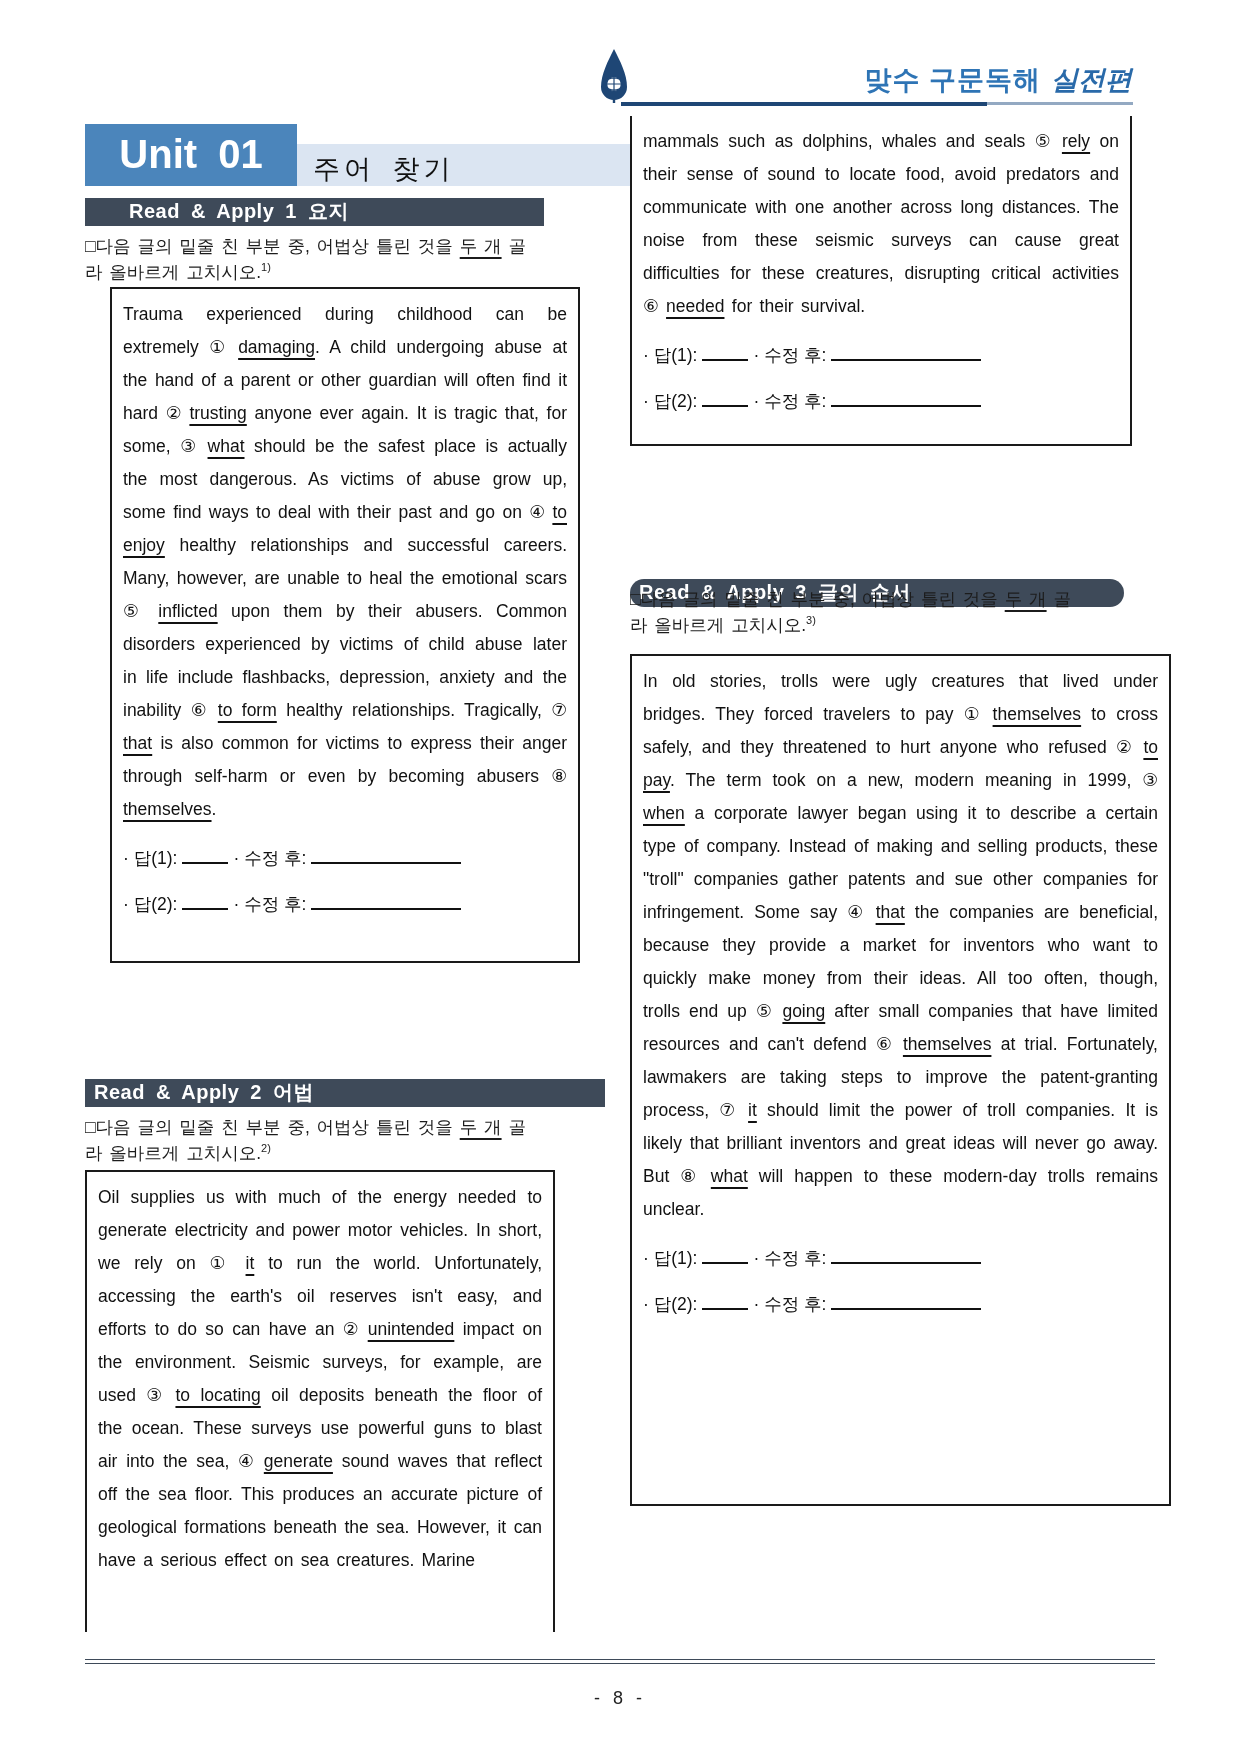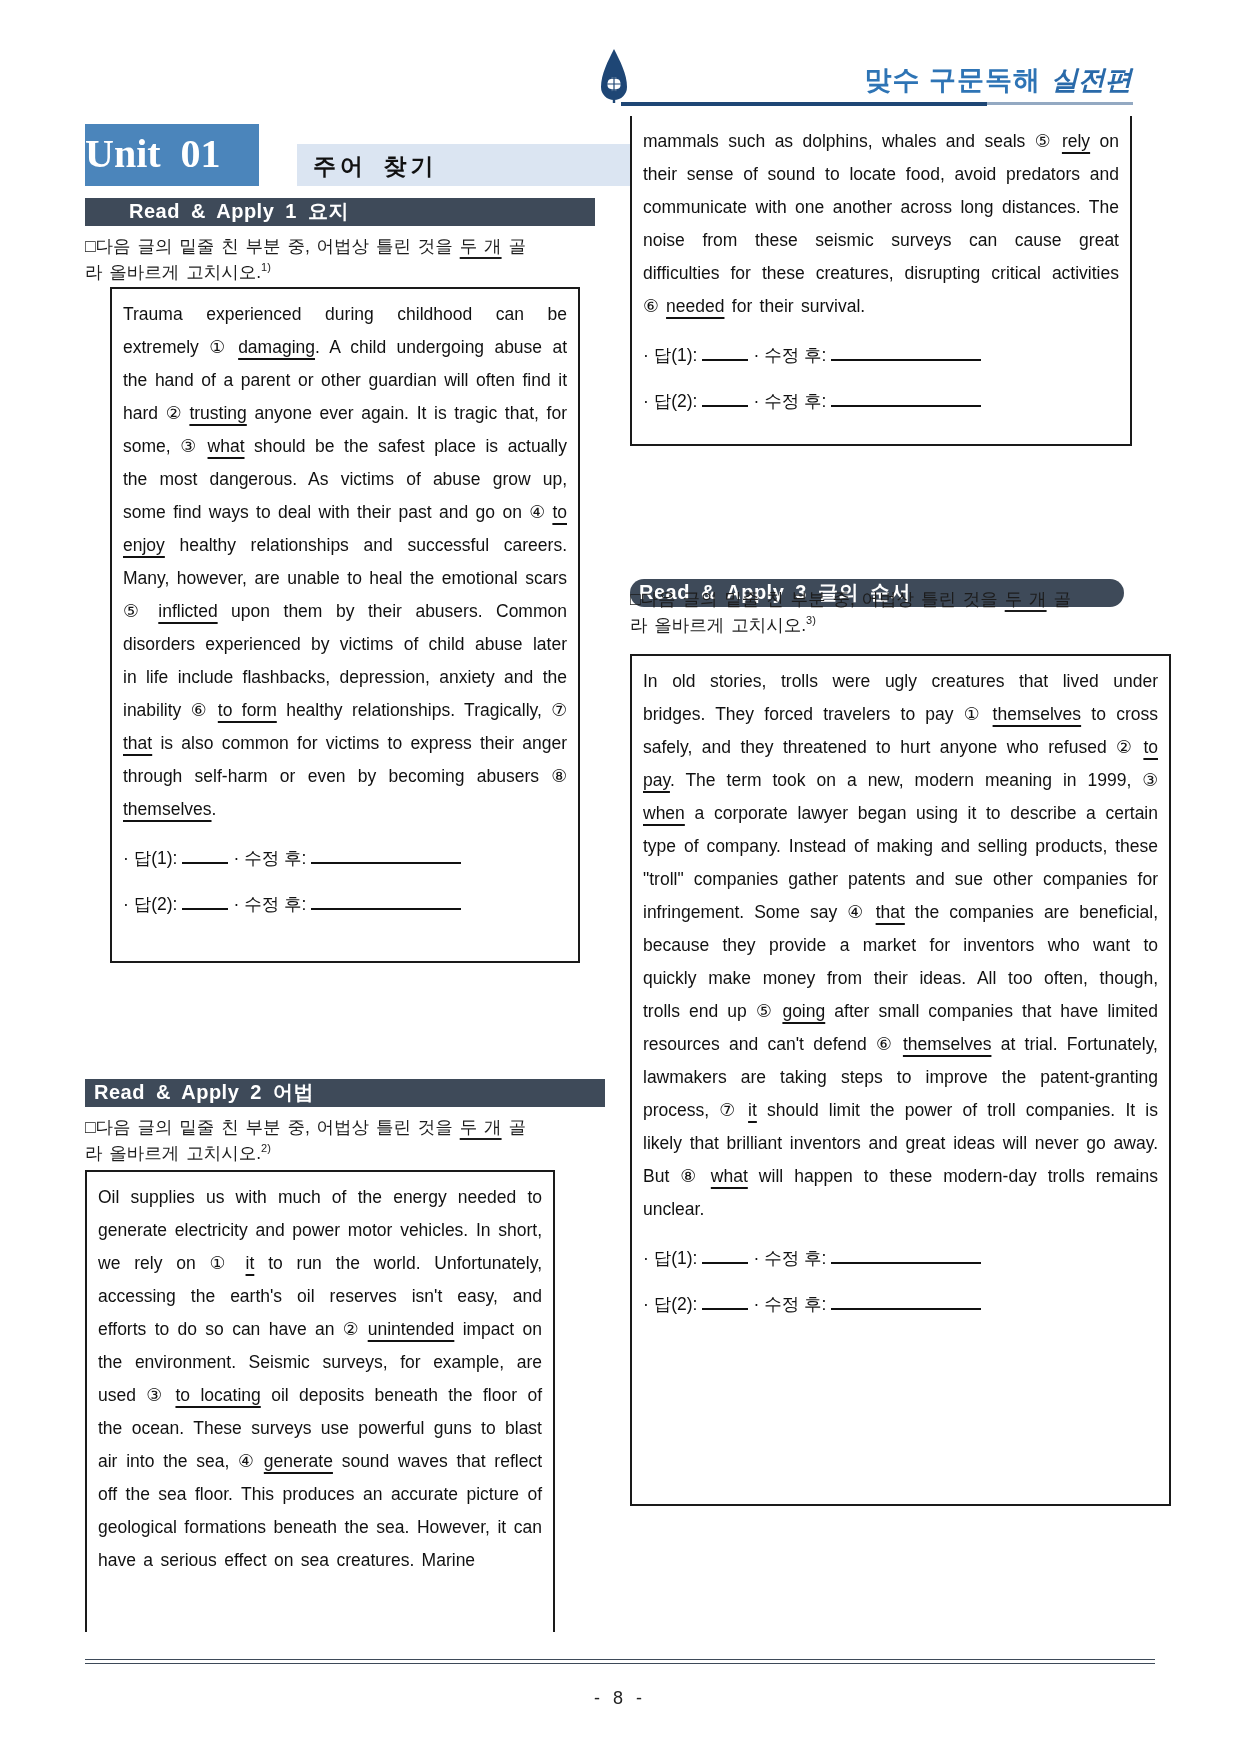--- a/index.html
+++ b/index.html
@@ -8,45 +8,45 @@
 
   
   .logo { position:absolute; left:597px; top:48px; width:34px; height:56px; }
   .brand-title { position:absolute; left:630px; top:62px; width:502px; text-align:right;
                  font-size:27px; font-weight:bold; color:#2e74b5; letter-spacing:1px; white-space:nowrap; }
   .brand-title .accent { font-style:italic; margin-left:10px; color:#2a6aa9; letter-spacing:0; }
   .rule-dark  { position:absolute; left:621px; top:102px; width:366px; height:4px; background:#1e4675; }
   .rule-light { position:absolute; left:987px; top:102px; width:146px; height:3px; background:#93a9c2; }
 
   
-  .unit-badge { position:absolute; left:85px; top:124px; width:174px; height:62px; background:#4b85bb;
-                color:#fff; font-size:40px; font-weight:bold; line-height:60px; word-spacing:10px;font-family:Liberation Serif, serif; }
+  .unit-badge { position:absolute; left:85px; top:124px; width:212px; height:62px; background:#4b85bb;
+                color:#fff; font-size:40px; font-weight:bold; text-align:center; line-height:60px; word-spacing:10px; }
   .unit-strip { position:absolute; left:297px; top:144px; width:333px; height:42px; background:#dbe5f2; }
-  .unit-strip span { display:inline-block; margin:7px 0 0 16px; font-size:23px; font-weight:bold; color:#111;
+  .unit-strip span { display:inline-block; margin:7px 0 0 16px; font-size:27px; font-weight:normal; color:#111;
                      letter-spacing:4px; word-spacing:6px; }
 
   
   .bar { position:absolute; height:28px; background:#3e4a59; color:#fff; font-size:20px; font-weight:bold;
          line-height:27px; padding-left:9px; word-spacing:5px; letter-spacing:0.5px; }
   .instr { position:absolute; font-size:17.5px; line-height:26px; color:#1c1c1c; text-align:justify; word-spacing:2px; }
   .pbox { position:absolute; border:2px solid #1a1a1a; padding:9px 11px; background:#fff; overflow:hidden; }
   .pbox.open-bottom { border-bottom:none; }
   .pbox.open-top { border-top:none; }
   .passage { font-size:17.5px; line-height:33px; text-align:justify; word-spacing:2.5px; color:#111; }
   .u { text-decoration:underline; text-underline-offset:5px; text-decoration-thickness:1.5px; }
   sup { font-size:11px; line-height:0; }
   .ans-row { padding-right:6px; margin-top:6px; height:40px; line-height:40px;
              font-size:17.5px; white-space:nowrap; color:#111; }
   .ans-rows { margin-top:12px; }
   .blank { display:inline-block; border-bottom:2px solid #111; height:15px; vertical-align:baseline; margin:0 5px; }
   .blank.short { width:46px; }
   .blank.long  { width:150px; }
 
   
-  .bar-1   { left:85px;  top:198px;  width:510px;padding-left:44px; }
+  .bar-1   { left:85px;  top:198px;  width:459px;padding-left:44px; }
   .instr-1 { left:85px;  top:233px;  width:470px; }
   .box-1   { left:85px;  top:287px;  width:470px; height:676px;margin-left:25px; }
 
   
   .bar-2   { left:85px;  top:1079px; width:520px; }
   .instr-2 { left:85px;  top:1114px; width:470px; }
   .box-2a  { left:85px;  top:1170px; width:470px; height:462px; }
   .box-2b  { left:630px; top:116px;  width:502px; height:330px; }
 
   

